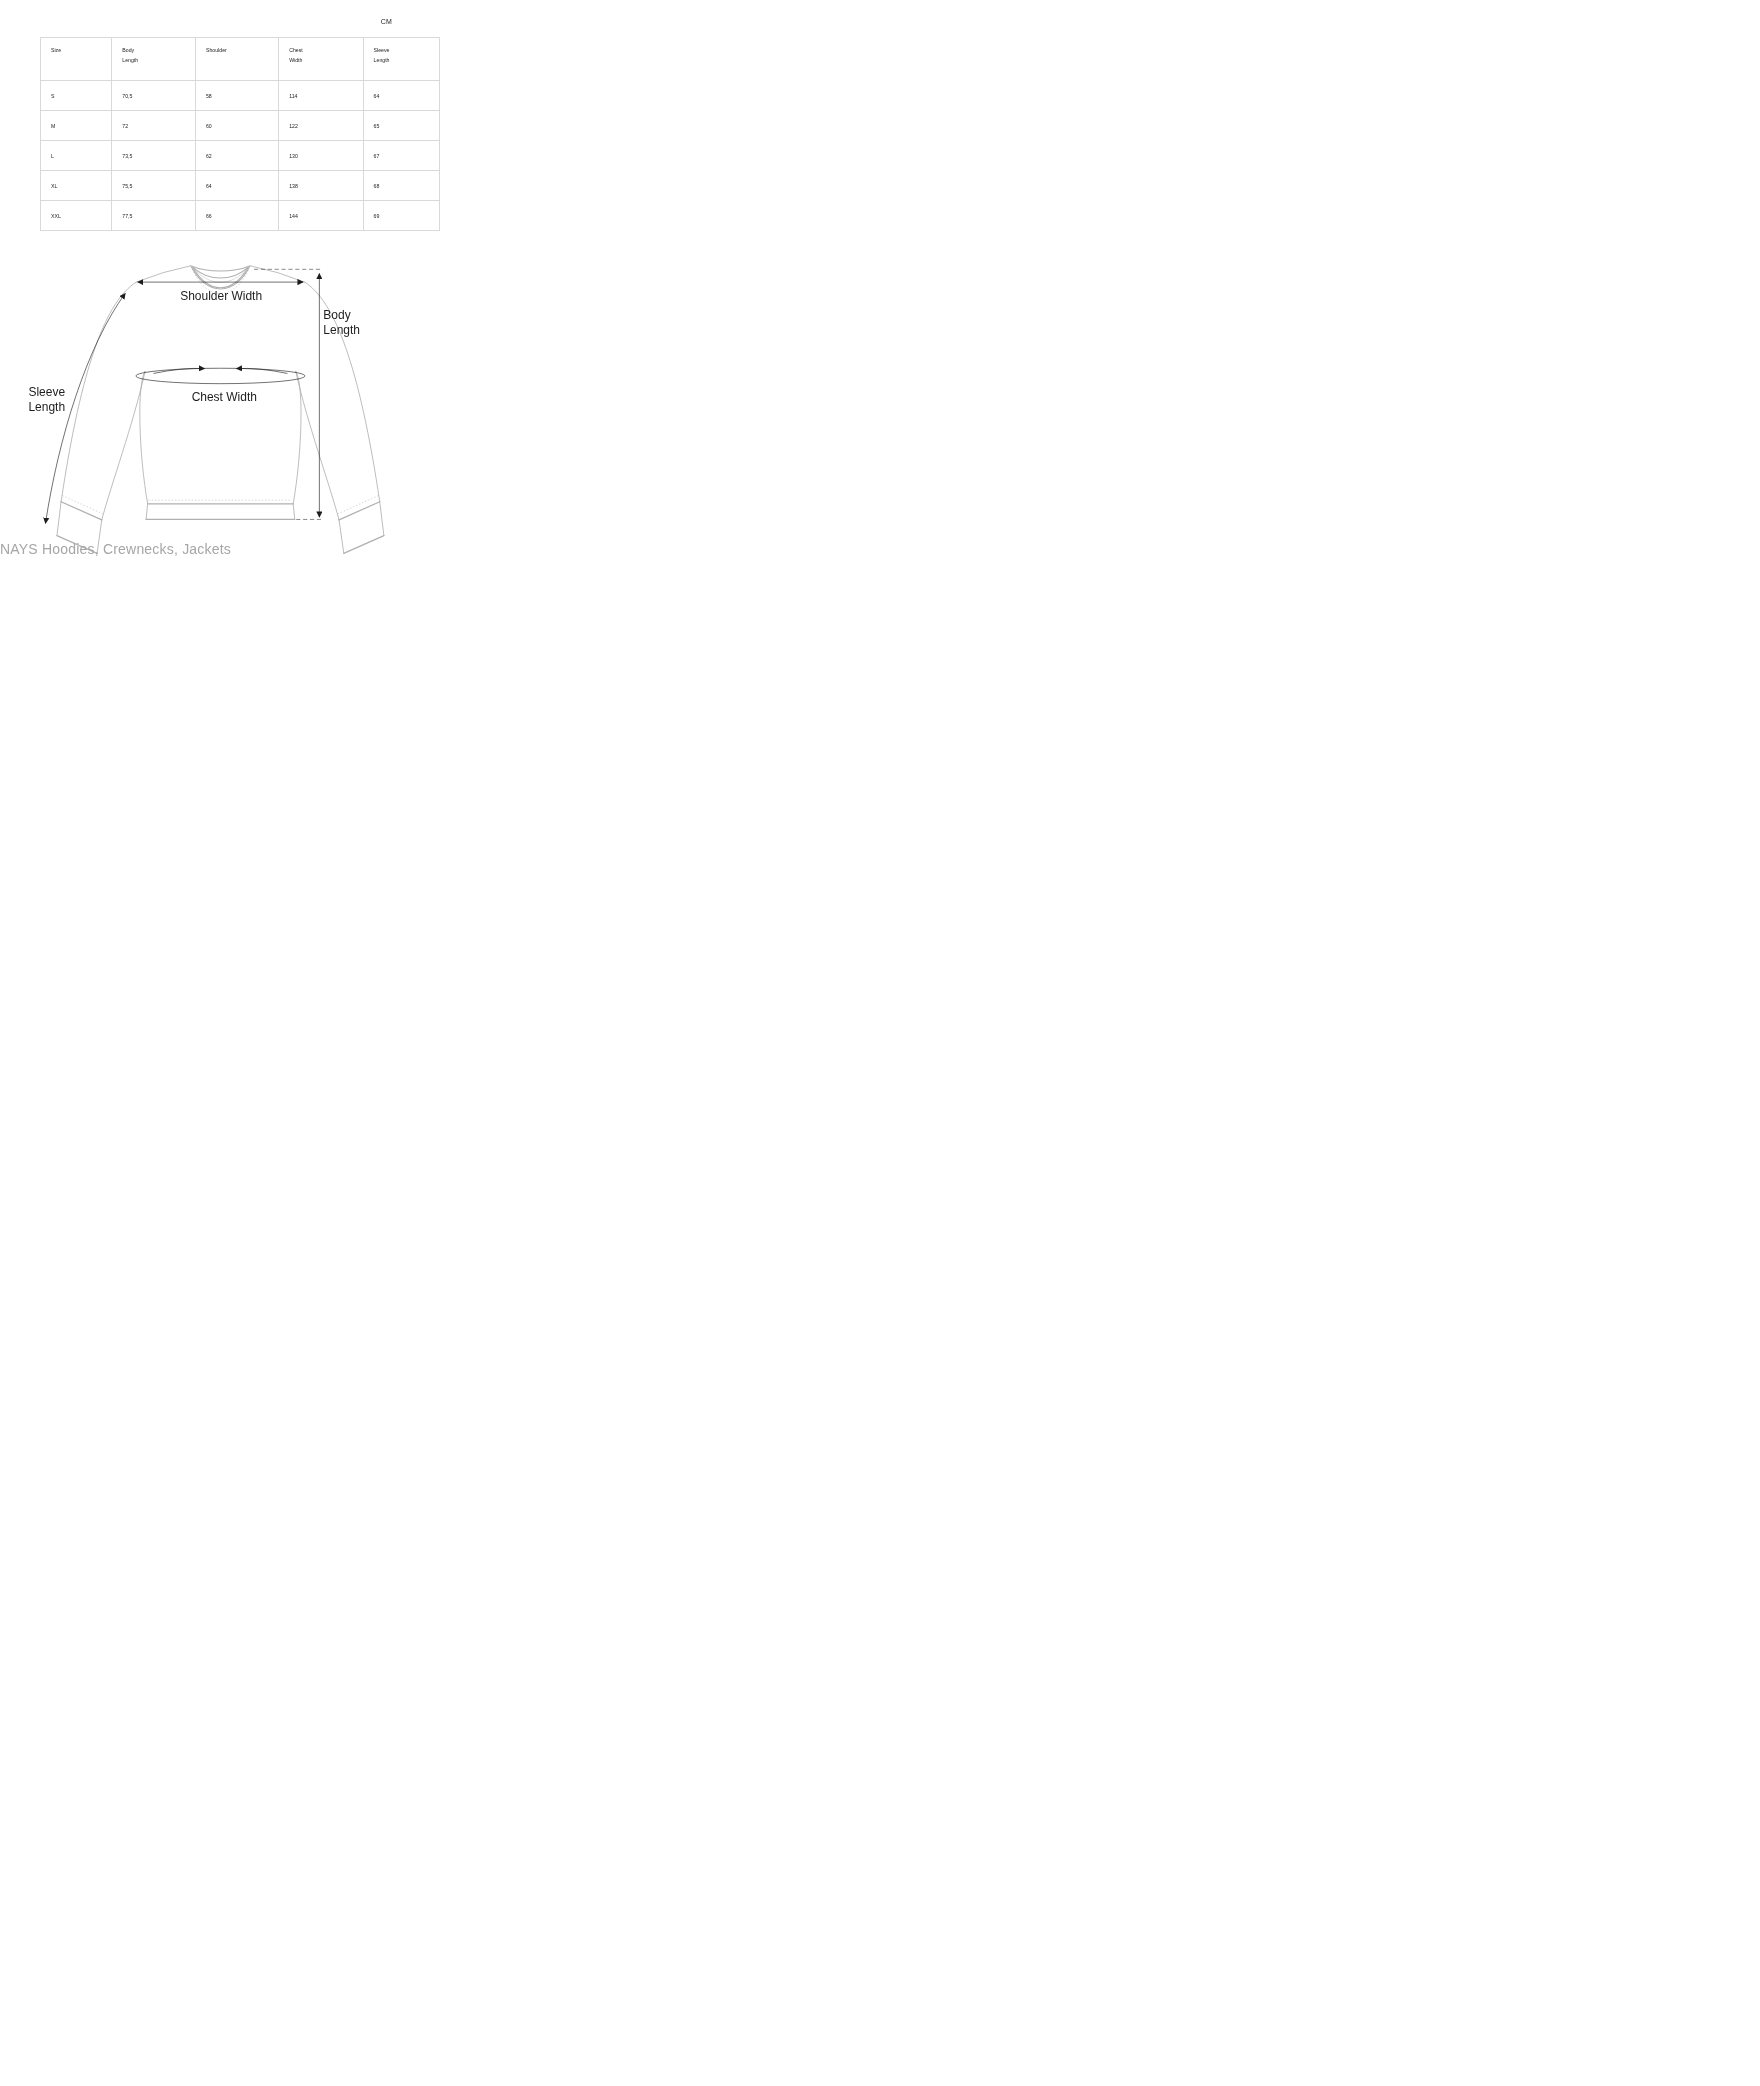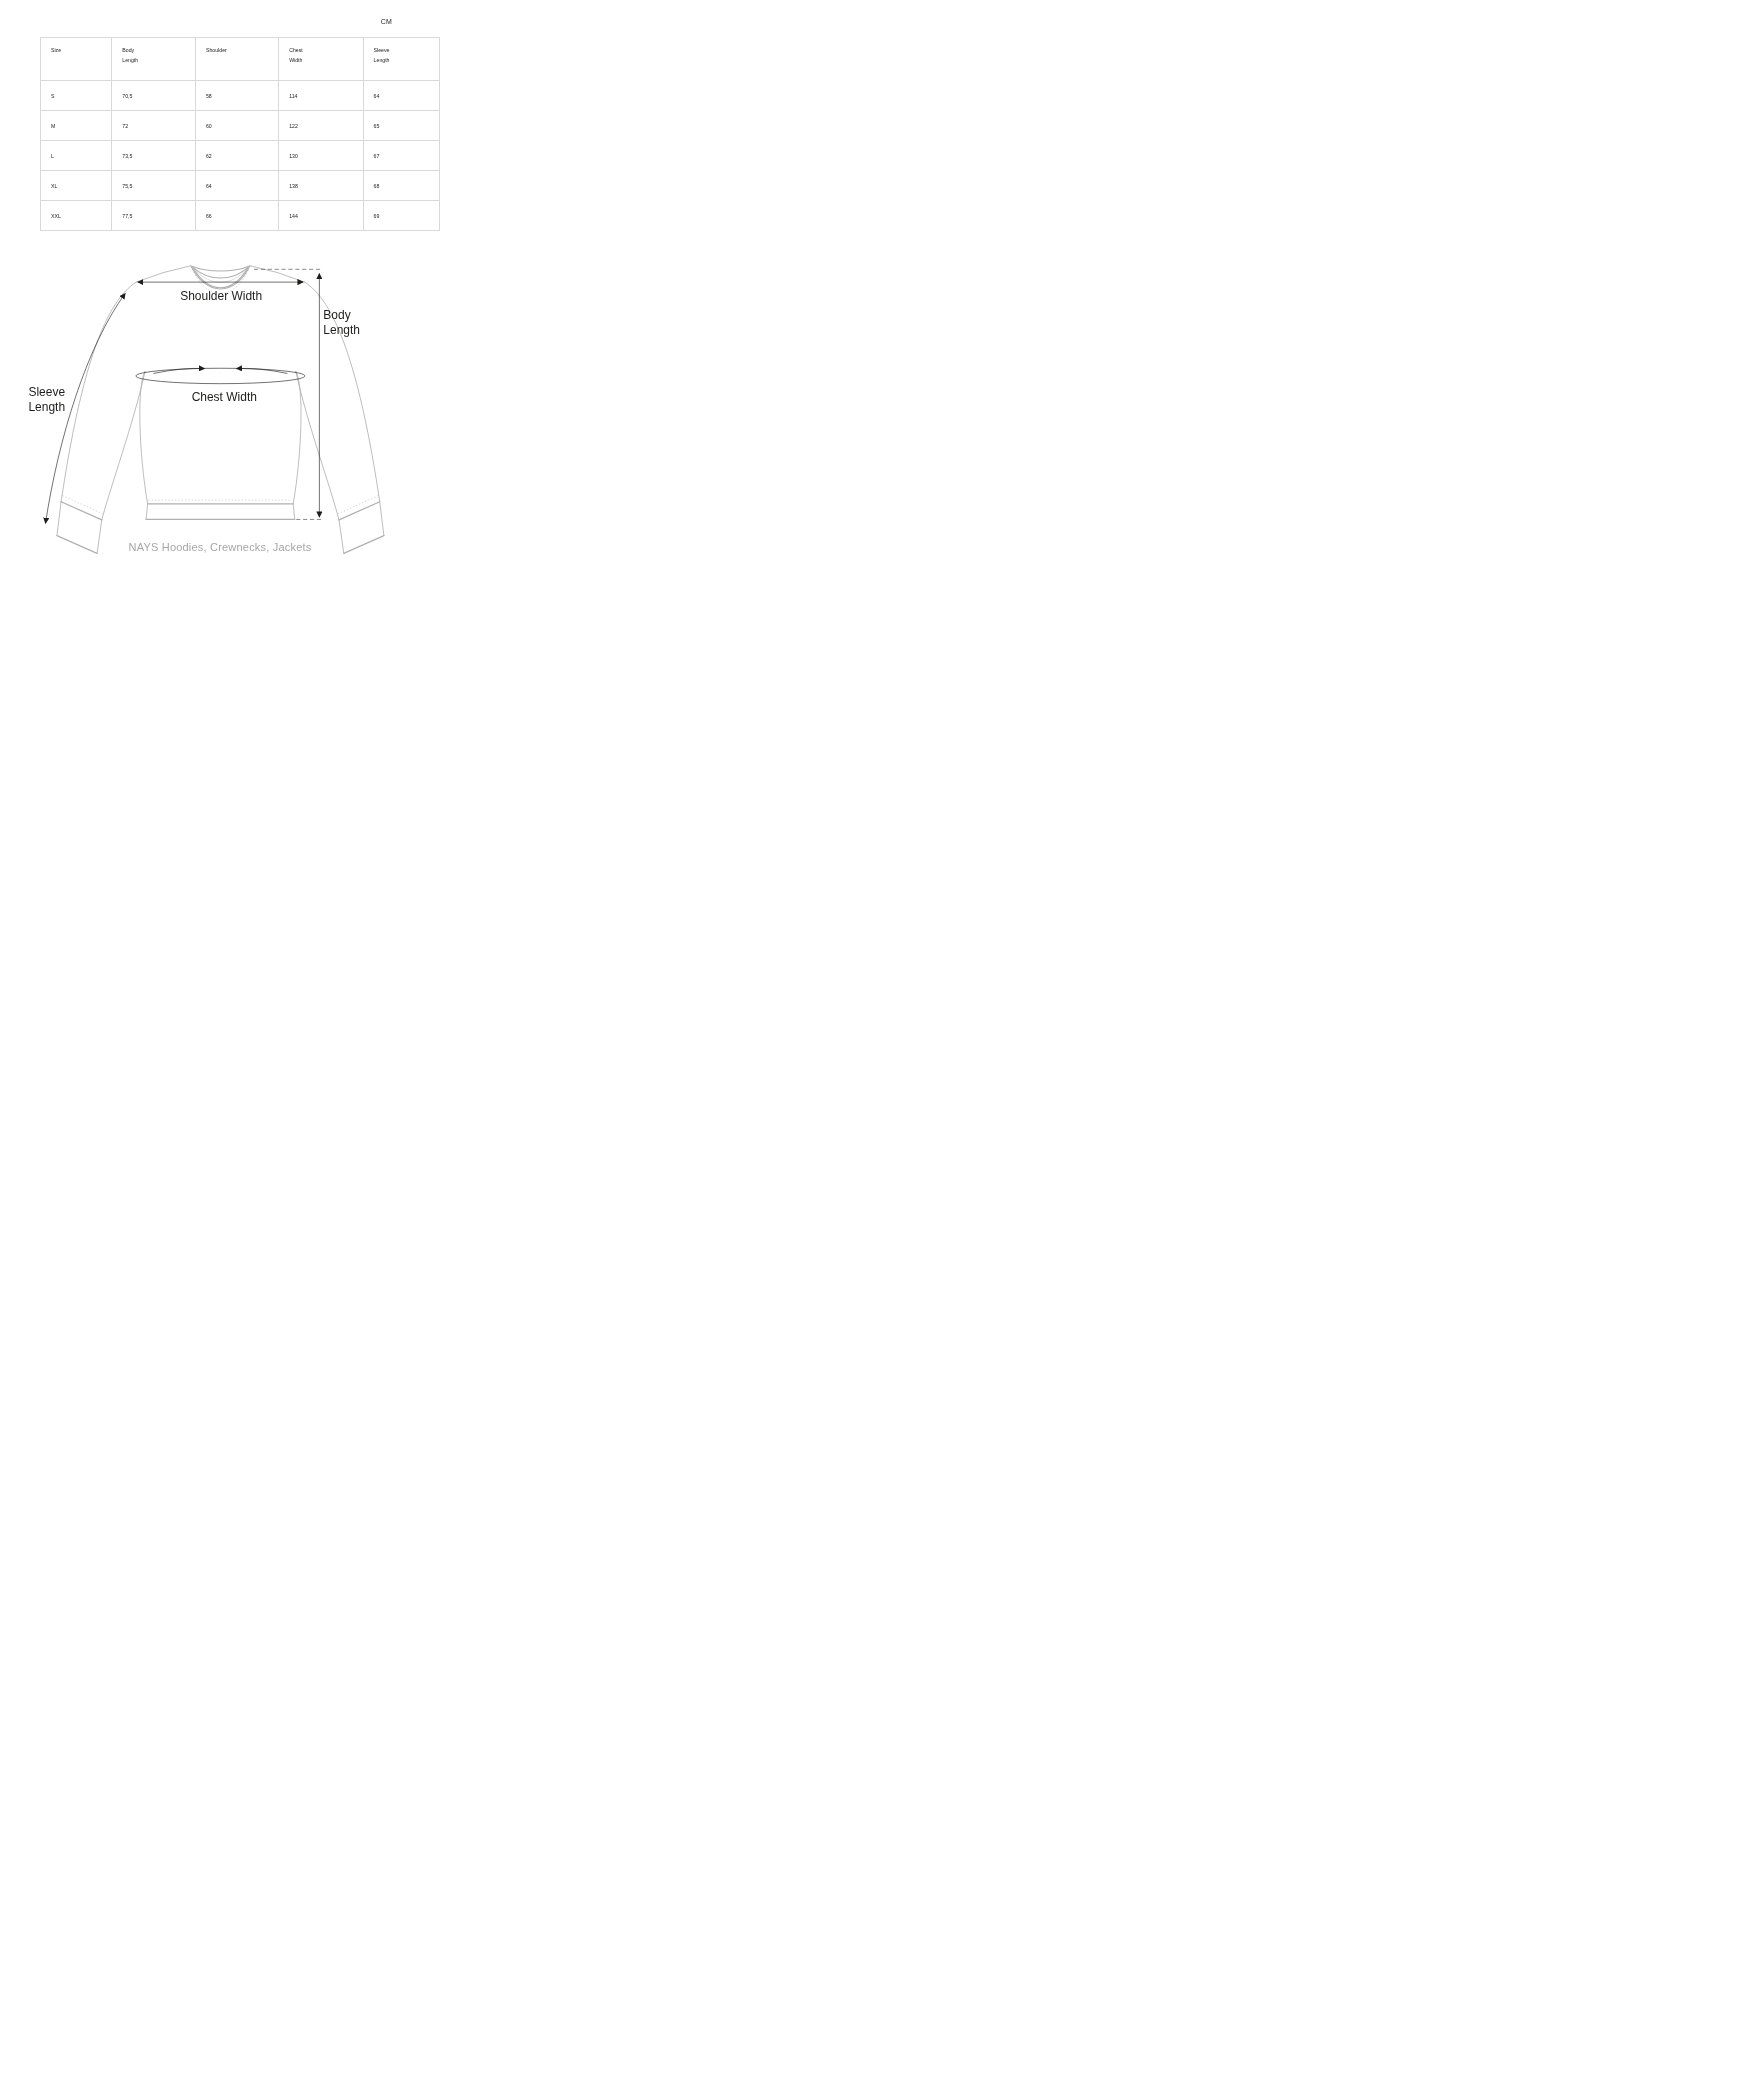--- a/index.html
+++ b/index.html
@@ -19,22 +19,22 @@
     padding:0 2.5px 0 10px;font-size:5.2px;
   }
   .size-table th{vertical-align:top;padding-top:8.3px;line-height:9.2px;}
   .size-table td{vertical-align:middle;}
   .size-table .hl{display:block;}
   .col0{width:62px}.col1{width:75px}.col2{width:74px}.col3{width:76px}.col4{width:67px}
   tr.hdr{height:43px}
   tr.row{height:30px}
   .diagram{position:absolute;left:0;top:240px;width:440px;height:318px;}
   .footer-caption{
-    position:absolute;left:0;top:541px;width:440px;text-align:center;
-    font-size:11px;color:#a6a6a6;letter-spacing:0.2px;
+    position:absolute;left:0;top:541px;width:440px;text-align:left;
+    font-size:14px;color:#a6a6a6;letter-spacing:0.2px;
   }
 </style>
 </head>
 <body>
 
 <div class="cm-label">CM</div>
 
 <table class="size-table">
   <tbody>
       <tr class="hdr">

